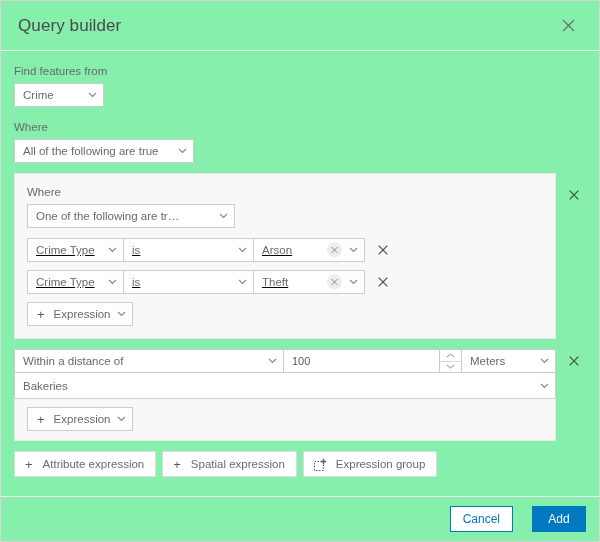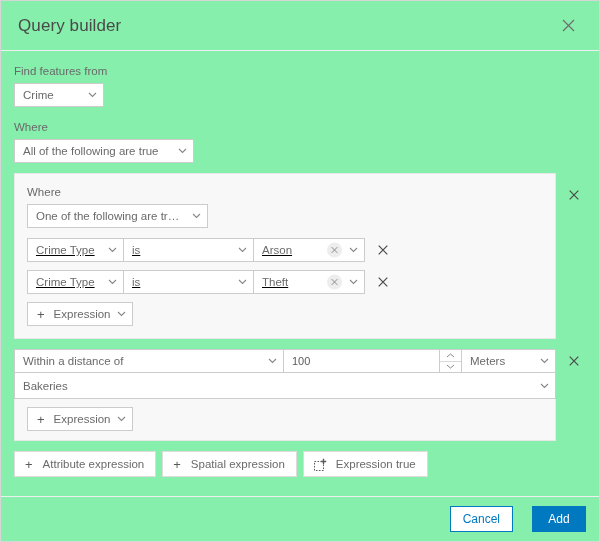--- a/index.html
+++ b/index.html
@@ -110,21 +110,21 @@
     margin-bottom: 10px;
   }
   .group-panel {
     flex: 1 1 auto;
     background: #f8f8f8;
     border: 1px solid #e8e8e8;
     box-sizing: border-box;
     padding: 11px 12px 12px 12px;
   }
   .group-panel .field-label { margin-bottom: 5px; }
-  .sel-group-where { width: 181px; margin-bottom: 10px; }
+  .sel-group-where { width: 208px; margin-bottom: 10px; }
 
   .row-x {
     width: 24px;
     flex: 0 0 24px;
     display: flex;
     align-items: center;
     justify-content: center;
     height: 24px;
     margin-left: 6px;
     cursor: pointer;
@@ -557,21 +557,21 @@
         <span class="plus">+</span>
         <span>Spatial expression</span>
       </div>
       <div class="tb-btn">
         <span class="grp-icon">
           <svg width="13" height="13" viewBox="0 0 13 13">
             <rect x="0.5" y="3.5" width="9" height="9" fill="none" stroke="#5a5a5a" stroke-width="1" stroke-dasharray="1.6 1.4"></rect>
             <path d="M9.5 0.8 L9.5 6.2 M6.8 3.5 L12.2 3.5" stroke="#5a5a5a" stroke-width="1.4" fill="none"></path>
           </svg>
         </span>
-        <span>Expression true</span>
+        <span>Expression group</span>
       </div>
     </div>
 
   </div>
 
   <div class="dialog-footer">
     <div class="btn btn-cancel">Cancel</div>
     <div class="btn btn-add">Add</div>
   </div>
 

